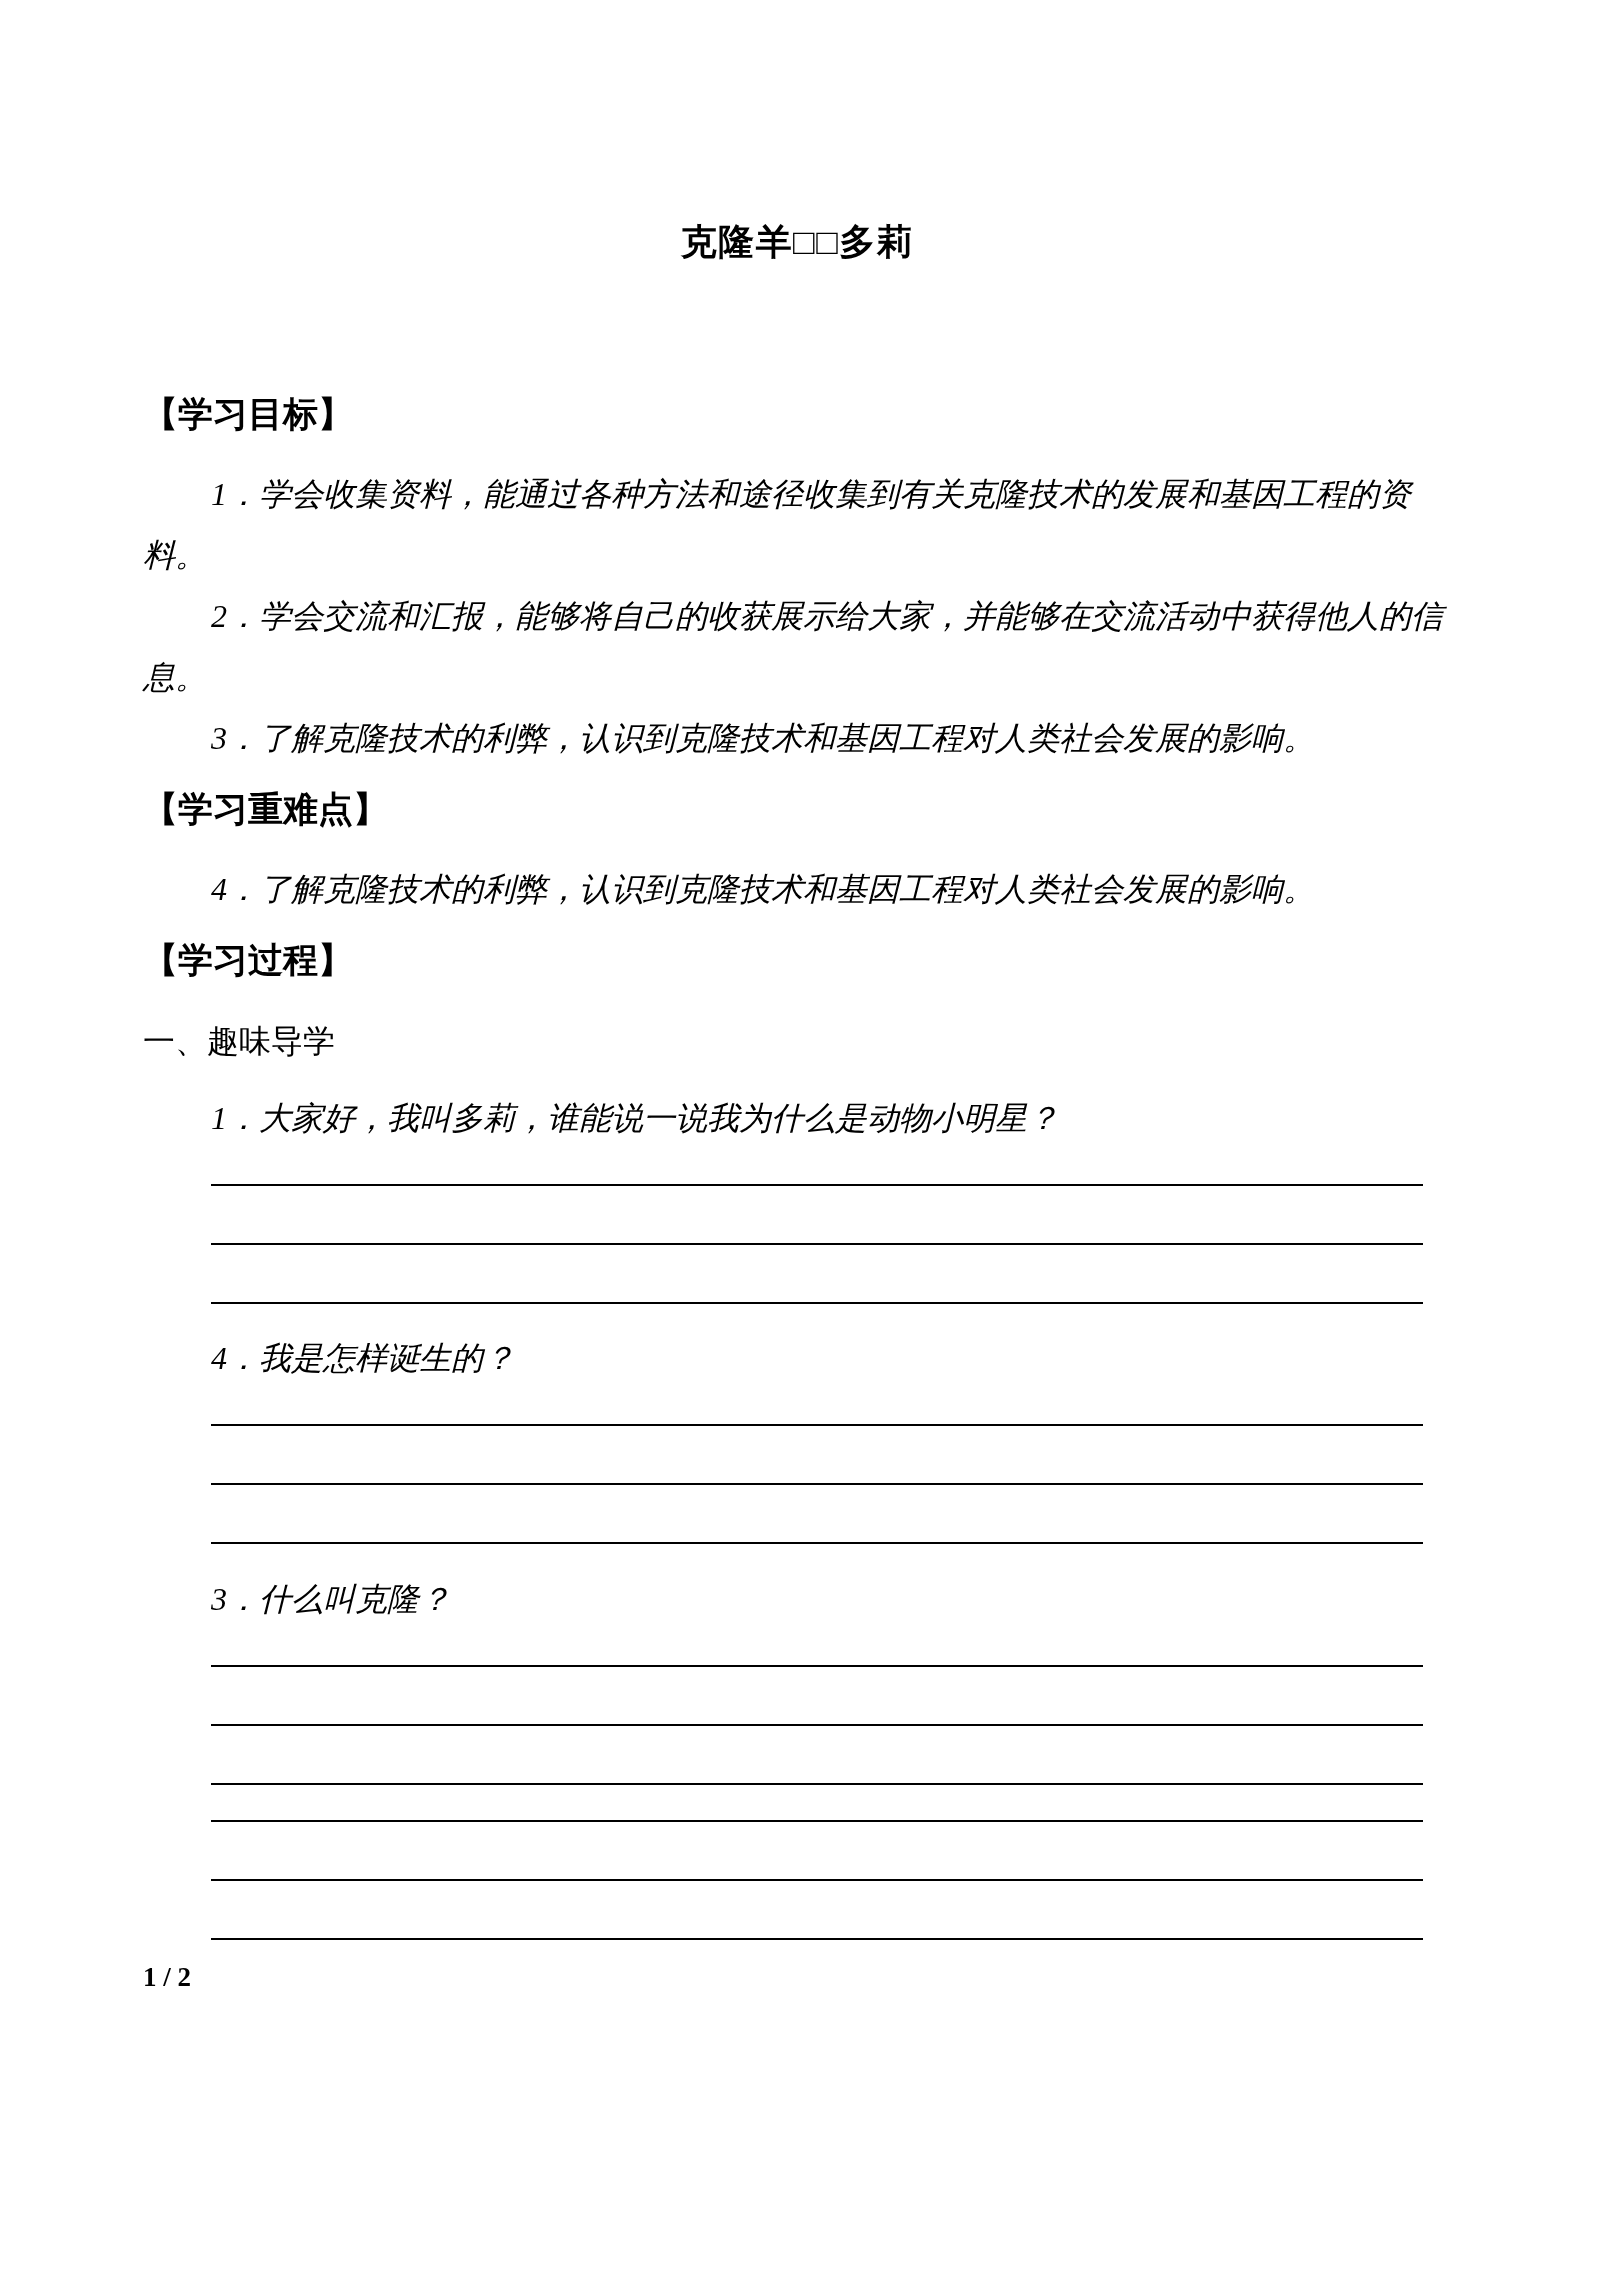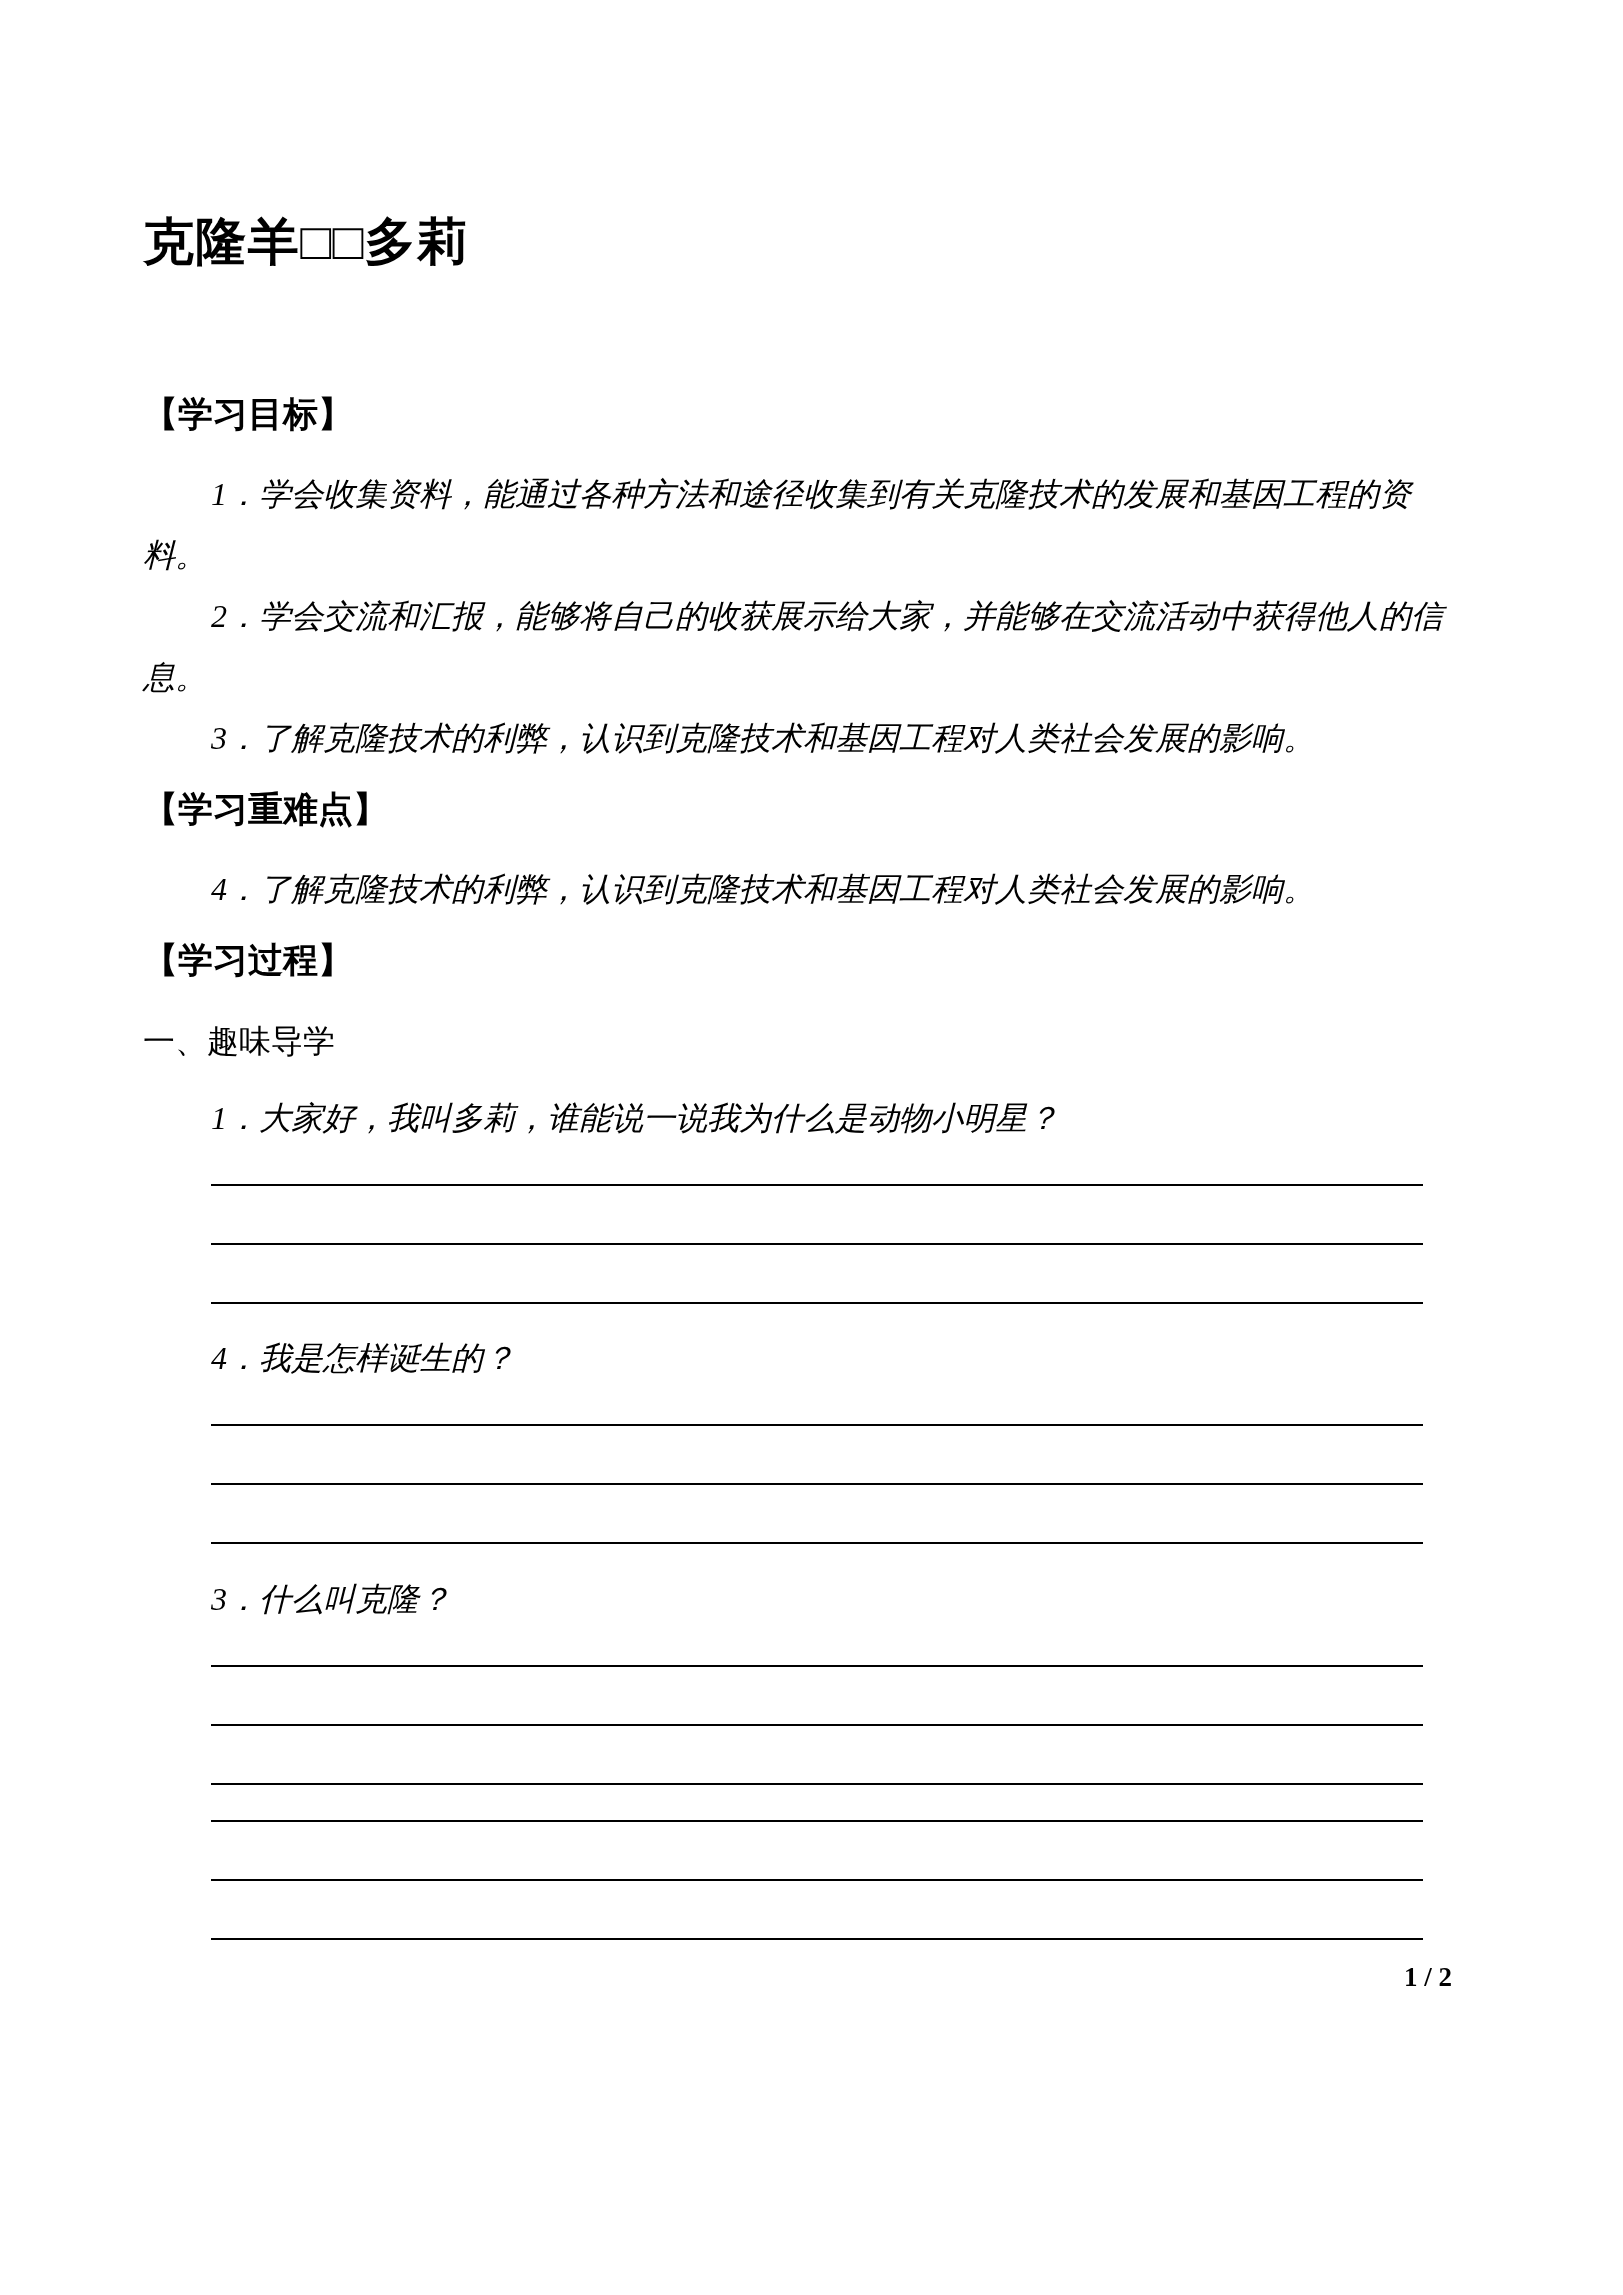--- a/index.html
+++ b/index.html
@@ -16,24 +16,24 @@
     font-family: "Liberation Serif", "DejaVu Serif", serif;
     overflow: hidden;
     box-sizing: border-box;
     padding-left: 143px;
   }
   .content {
     width: 1309px;
   }
   .title {
     margin: 198px 0 0 0;
-    font-size: 51px;
+    font-size: 36px;
     font-weight: 700;
     line-height: 89px;
-    text-align: left;
+    text-align: center;
     letter-spacing: 1.4px;
   }
   .hd {
     margin: 0 0 8.2px 0;
     font-size: 35px;
     font-weight: 700;
     line-height: 82px;
   }
   #hd-objectives {
     margin-top: 87px;
@@ -64,21 +64,21 @@
     margin-left: 68px;
     width: 1212px;
     border-bottom: 2.7px solid #000000;
   }
   .ans-line.first {
     height: 35px;
   }
   .footer {
     margin-top: 17px;
     width: 1309px;
-    text-align: right;
+    text-align: left;
     font-size: 27px;
     font-weight: 700;
     line-height: 41px;
   }
 </style>
 </head>
 <body>
 
 <div class="page">
   <div class="content">

